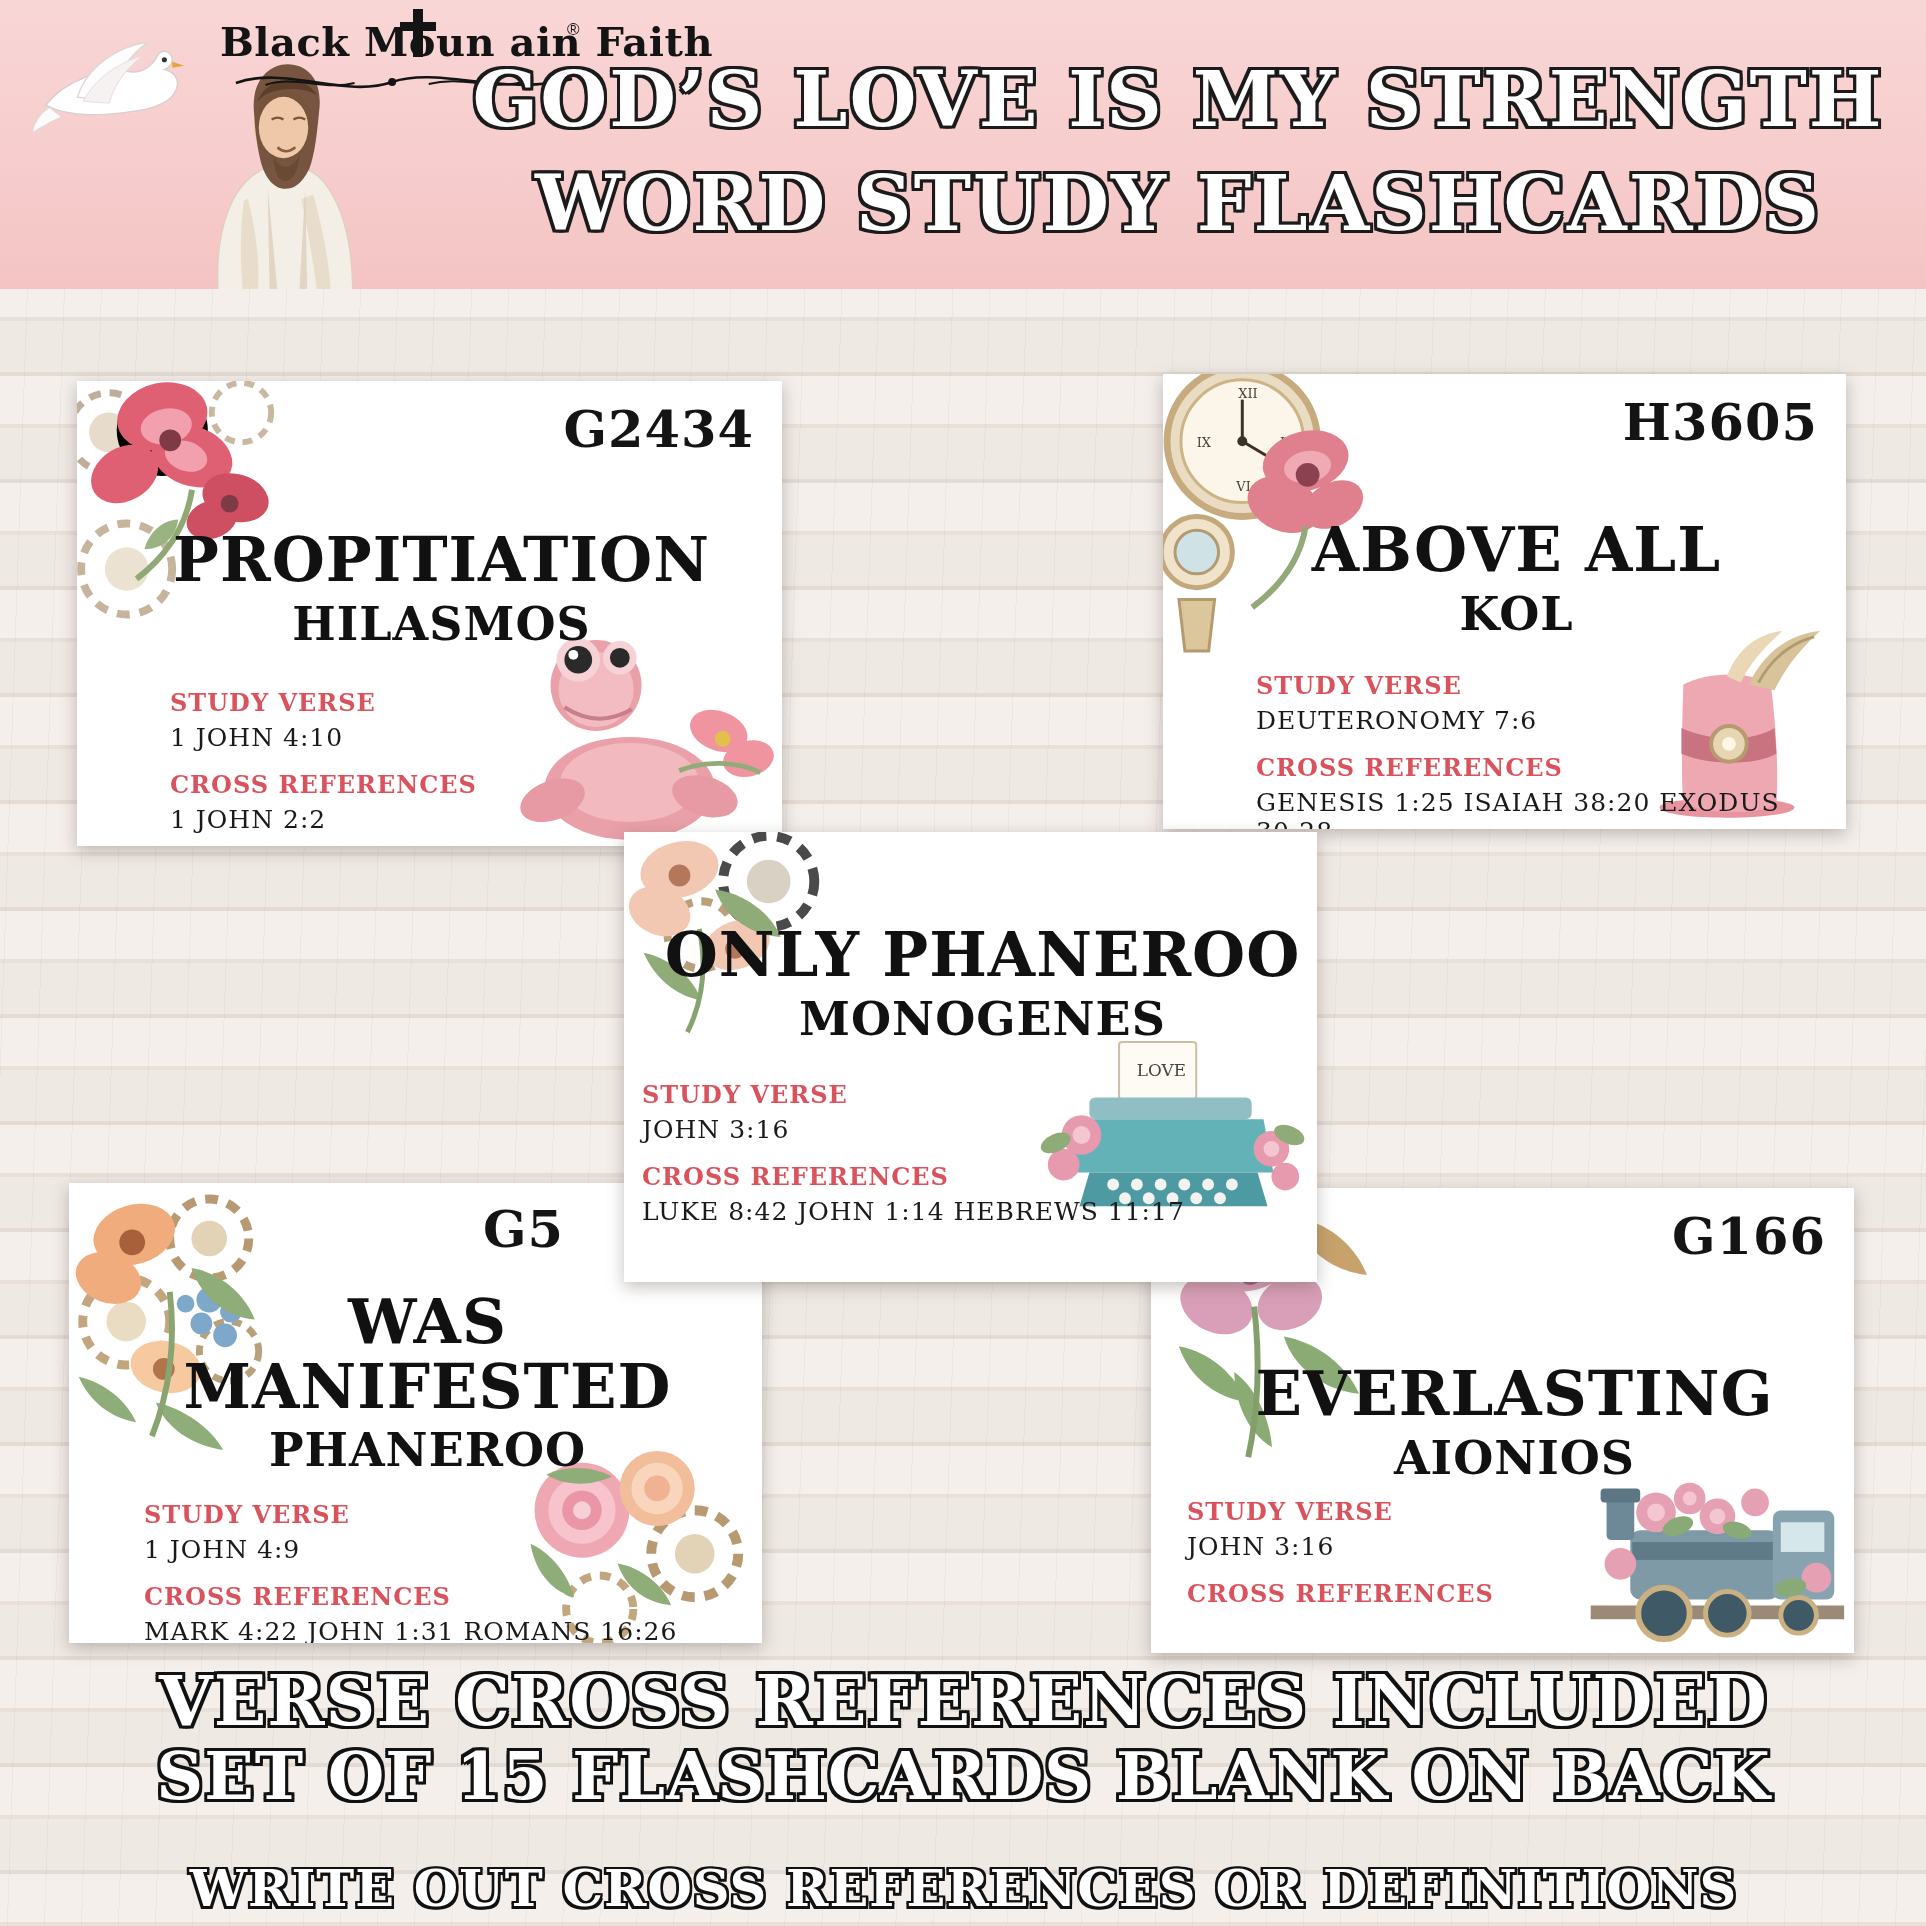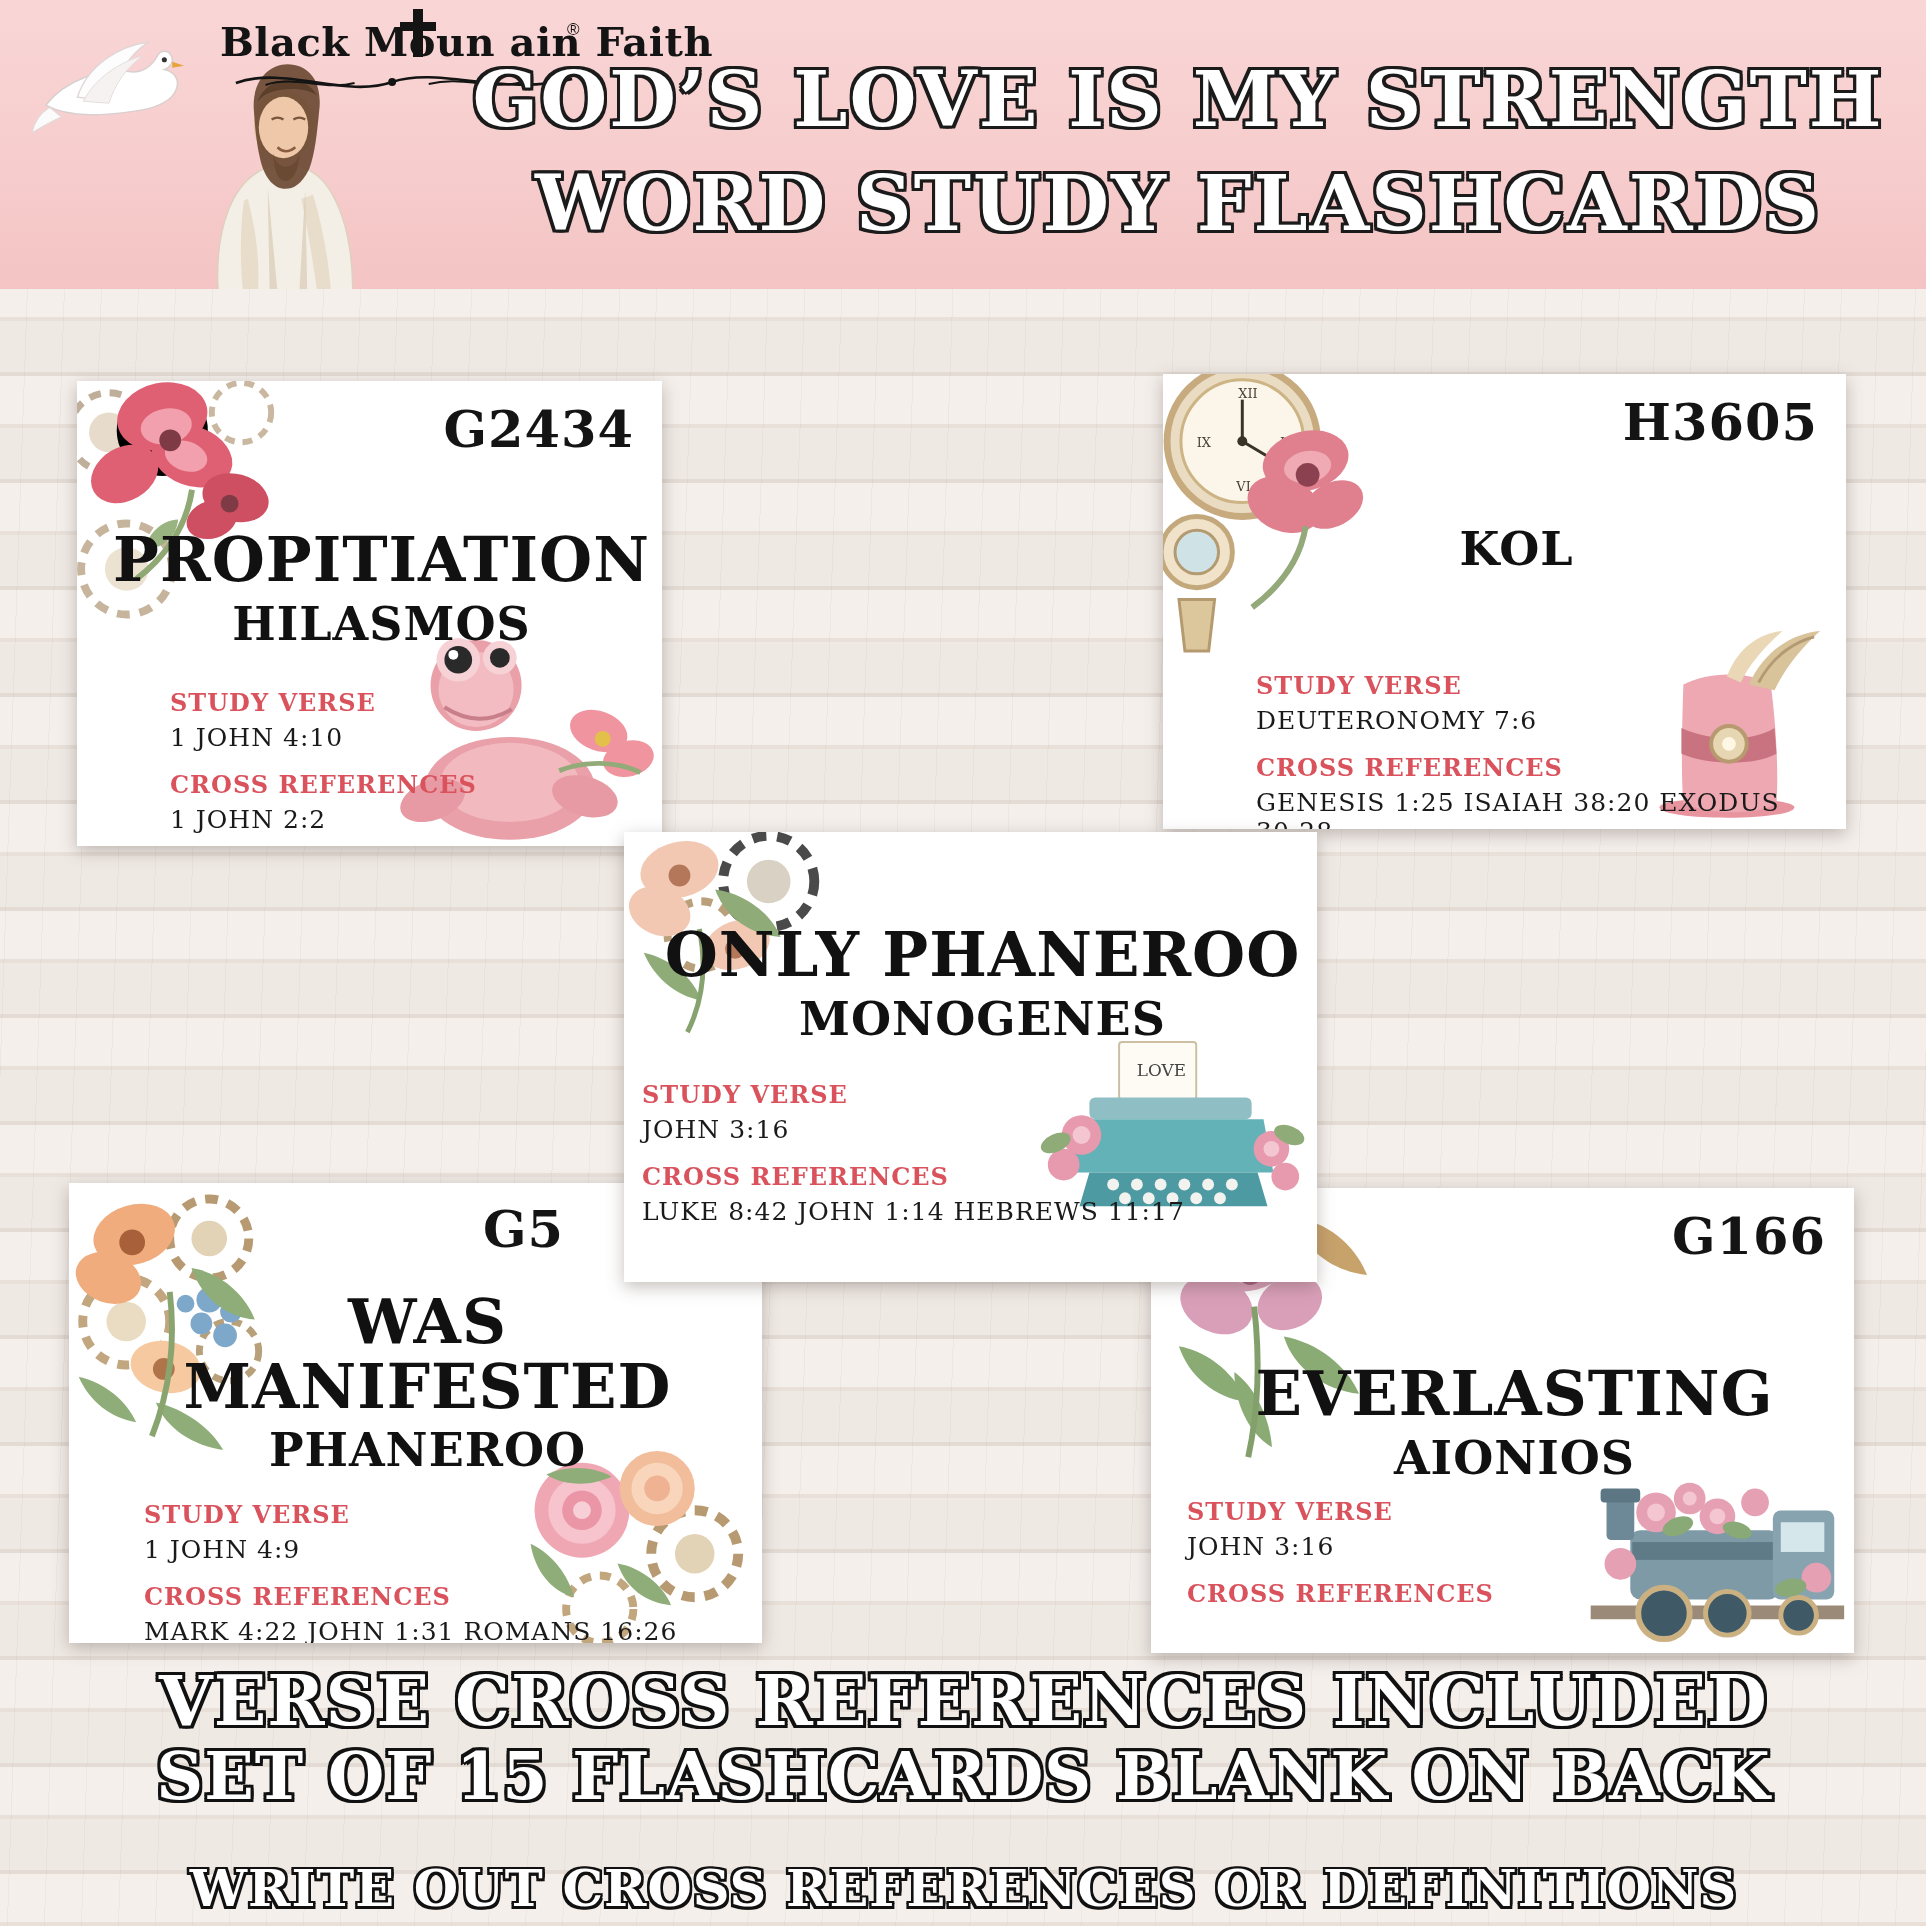--- a/index.html
+++ b/index.html
@@ -307,21 +307,21 @@
       </svg>
     </div>
   </div>
 
   <div id="header-title">
     <span class="line">GOD’S LOVE IS MY STRENGTH</span>
     <span class="line">WORD STUDY FLASHCARDS</span>
   </div>
 </div>
 
-<div class="card" style="left:77px; top:381px; width:585px; height:465px;">
+<div class="card" style="left:77px; top:381px; width:705px; height:465px;">
   <div class="art" style="left:-10px; top:-10px; width:248px; height:297px;">
     <svg width="248" height="297" viewBox="0 0 250 300">
       <circle cx="42" cy="62" r="40" fill="none" stroke="#bfae9a" stroke-width="7" stroke-dasharray="12 9"></circle>
       <circle cx="42" cy="62" r="20" fill="#e7dccb"></circle>
       <circle cx="176" cy="42" r="30" fill="none" stroke="#c9b79f" stroke-width="6" stroke-dasharray="10 8"></circle>
       <circle cx="60" cy="200" r="46" fill="none" stroke="#c6b49c" stroke-width="8" stroke-dasharray="13 10"></circle>
       <circle cx="60" cy="200" r="22" fill="#ece2d2"></circle>
       <g>
         <circle cx="96" cy="60" r="46" fill="#e4success"></circle>
       </g>
@@ -429,20 +429,21 @@
         <circle cx="130" cy="120" r="7" fill="#fff7e6"></circle>
         <path d="M150 60 C168 22, 198 8, 222 6 C204 22, 186 44, 176 66 Z" fill="#d9c39a"></path>
         <path d="M160 58 C176 28, 200 16, 216 12" stroke="#b39a72" stroke-width="3" fill="none"></path>
         <path d="M128 52 C140 20, 164 8, 184 6 C166 22, 150 40, 142 58 Z" fill="#e9d7b6"></path>
       </g>
     </svg>
   </div>
 
   <div class="strongs">H3605</div>
   <div class="word-block" style="top:144px;">
+    <div class="word-en">ABOVE ALL</div>
     <div class="word-tr">KOL</div>
   </div>
   <div class="meta" style="top:297px;">
     <div class="group">
       <div class="label">STUDY VERSE</div>
       <div class="value">DEUTERONOMY 7:6</div>
     </div>
     <div class="group">
       <div class="label">CROSS REFERENCES</div>
       <div class="value">GENESIS 1:25   ISAIAH 38:20   EXODUS 30:28</div>

